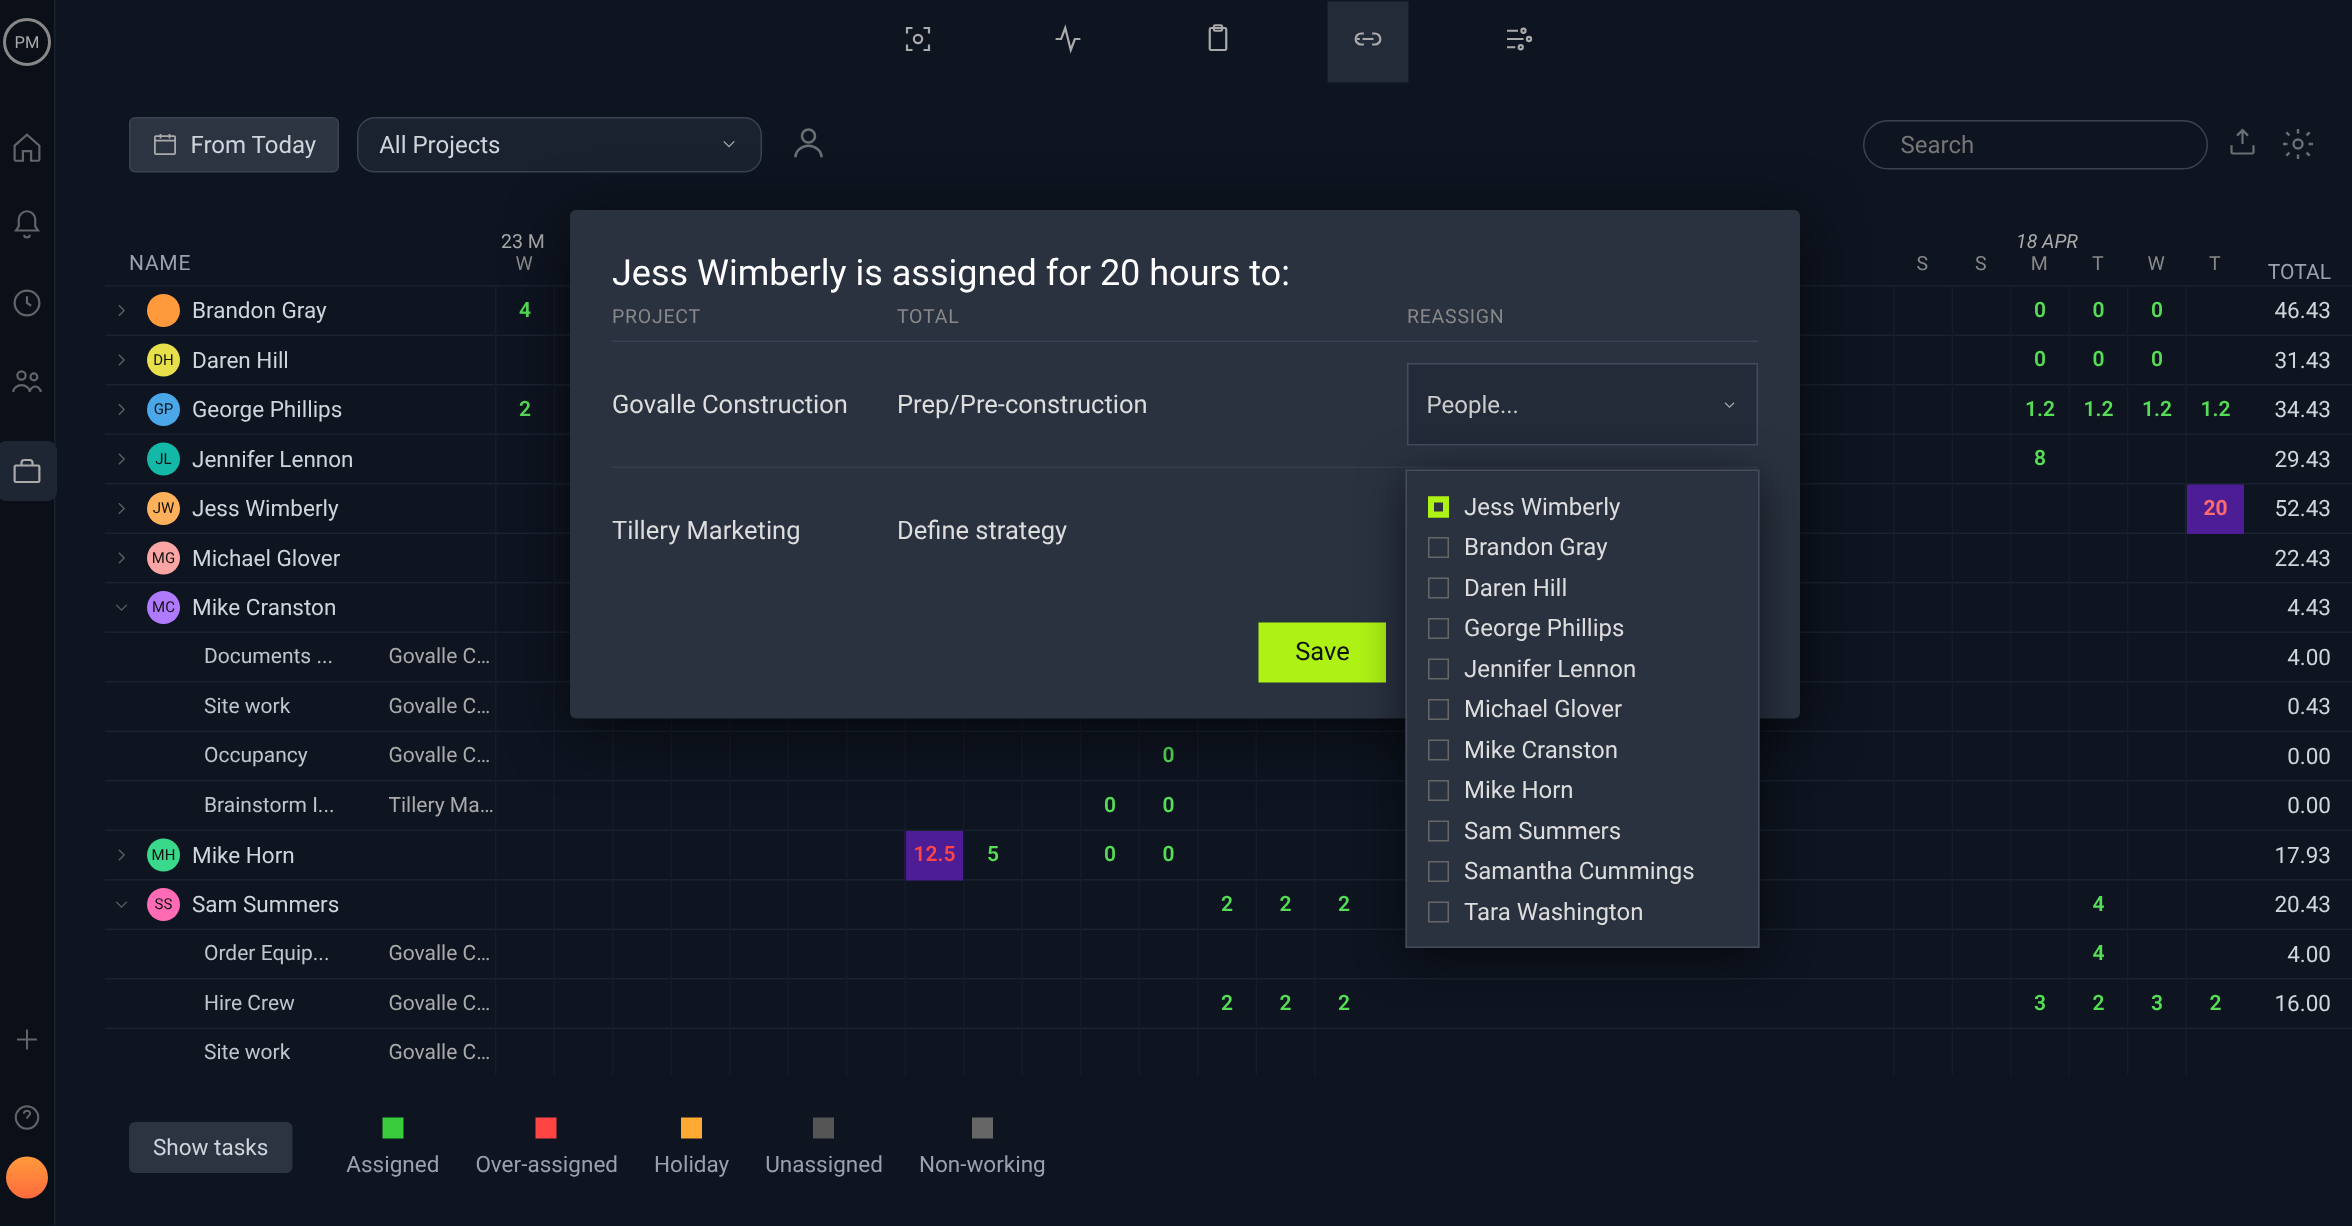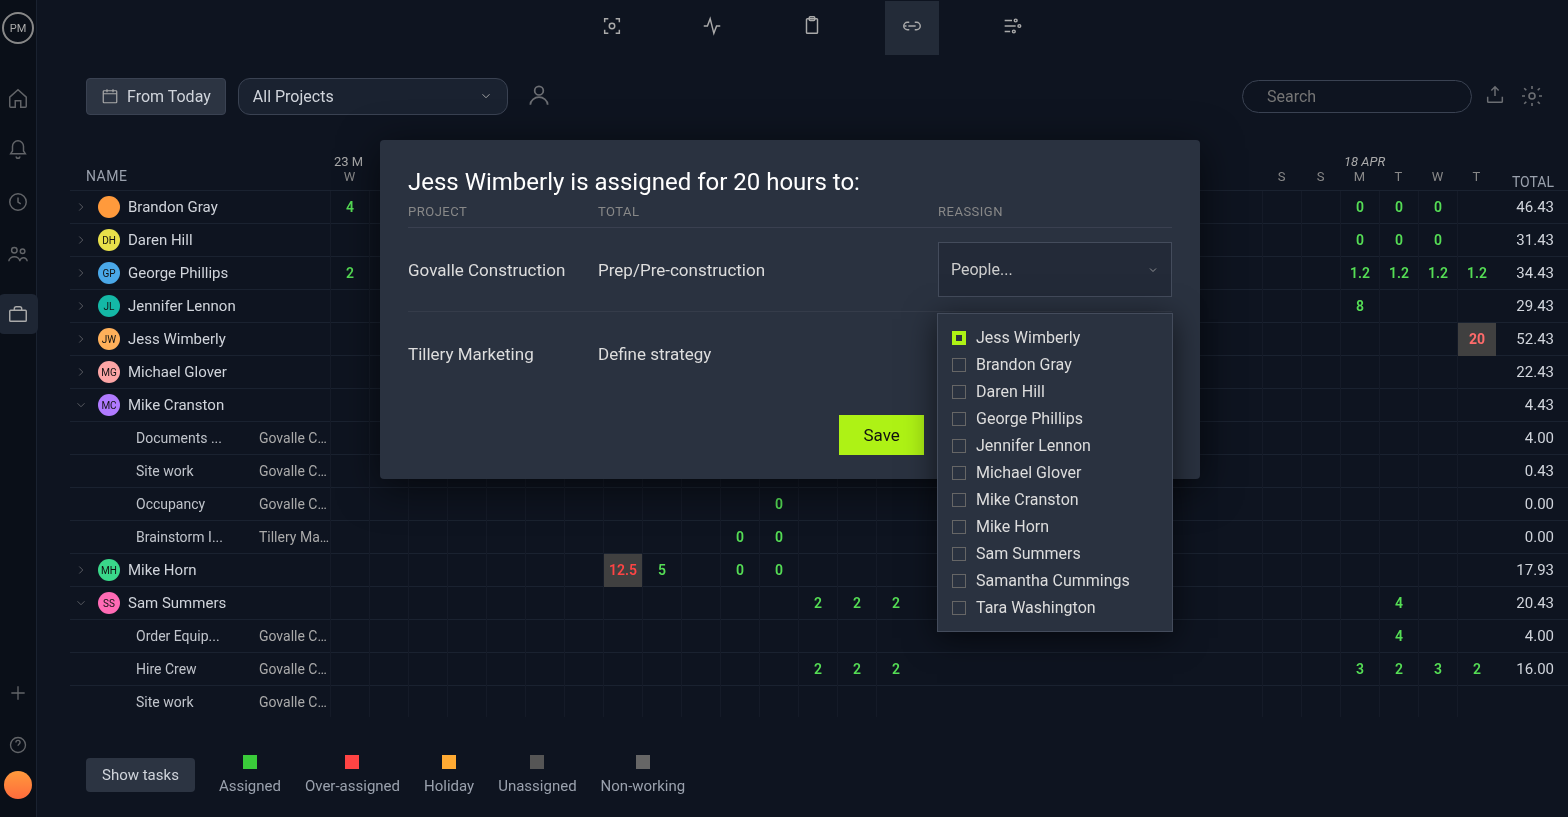--- a/index.html
+++ b/index.html
@@ -45,25 +45,25 @@
 .chev { width:16px; height:16px; opacity:0.5; cursor:pointer; }
 .ava { width:22px; height:22px; border-radius:50%; display:flex; align-items:center; justify-content:center; font-size:10px; color:#111; }
 .pname { font-size:15px; color:#d0d4db; white-space:nowrap; overflow:hidden; text-overflow:ellipsis; }
 .subrow .nmcell { padding-left:66px; font-size:14px; color:#c0c4cb; }
 .subrow .task { width:100px; overflow:hidden; text-overflow:ellipsis; white-space:nowrap; }
 .subrow .proj { overflow:hidden; text-overflow:ellipsis; white-space:nowrap; flex:1; color:#aaa; }
 .cells { flex:1; display:flex; }
 .cell { width:39px; height:33px; border-left:1px solid #151b28; text-align:center; line-height:33px; font-size:14px; }
 .g { color:#55dd55; font-weight:600; }
 .r { color:#ff4444; font-weight:600; }
-.rbg { background:#404040; }
+.rbg { background:#4c1d95; }
 .tot { width:72px; text-align:right; padding-right:14px; font-size:15px; color:#d0d4db; }
 
 
-.footer { position:absolute; bottom:22px; left:86px; right:24px; display:flex; align-items:center; gap:24px; font-size:15px; color:#9aa1ad; }
+.footer { position:absolute; bottom:32px; left:86px; right:24px; display:flex; align-items:center; gap:36px; font-size:15px; color:#9aa1ad; }
 .footer .btn2 { background:#2c3442; padding:8px 16px; border-radius:4px; cursor:pointer; color:#d0d4db; }
 .leg { display:flex; align-items:center; gap:8px;flex-direction:column; }
 .sw { width:14px; height:14px; }
 
 
 .modal { position:absolute; top:140px; left:380px; width:820px; background:#2a3240; border-radius:4px; box-shadow:0 8px 40px rgba(0,0,0,0.6); padding:28px 28px 24px; z-index:10; }
 .modal h2 { font-size:24px; font-weight:400; color:#fff; margin-bottom:8px; }
 .modal .thead { display:flex; font-size:13px; color:#888; letter-spacing:0.5px; padding-bottom:8px; border-bottom:1px solid #3a4050; }
 .modal .trow { display:flex; padding:14px 0; border-bottom:1px solid #353c4a; font-size:17px; color:#ddd; align-items:center; }
 .modal .c1 { width:190px; }

